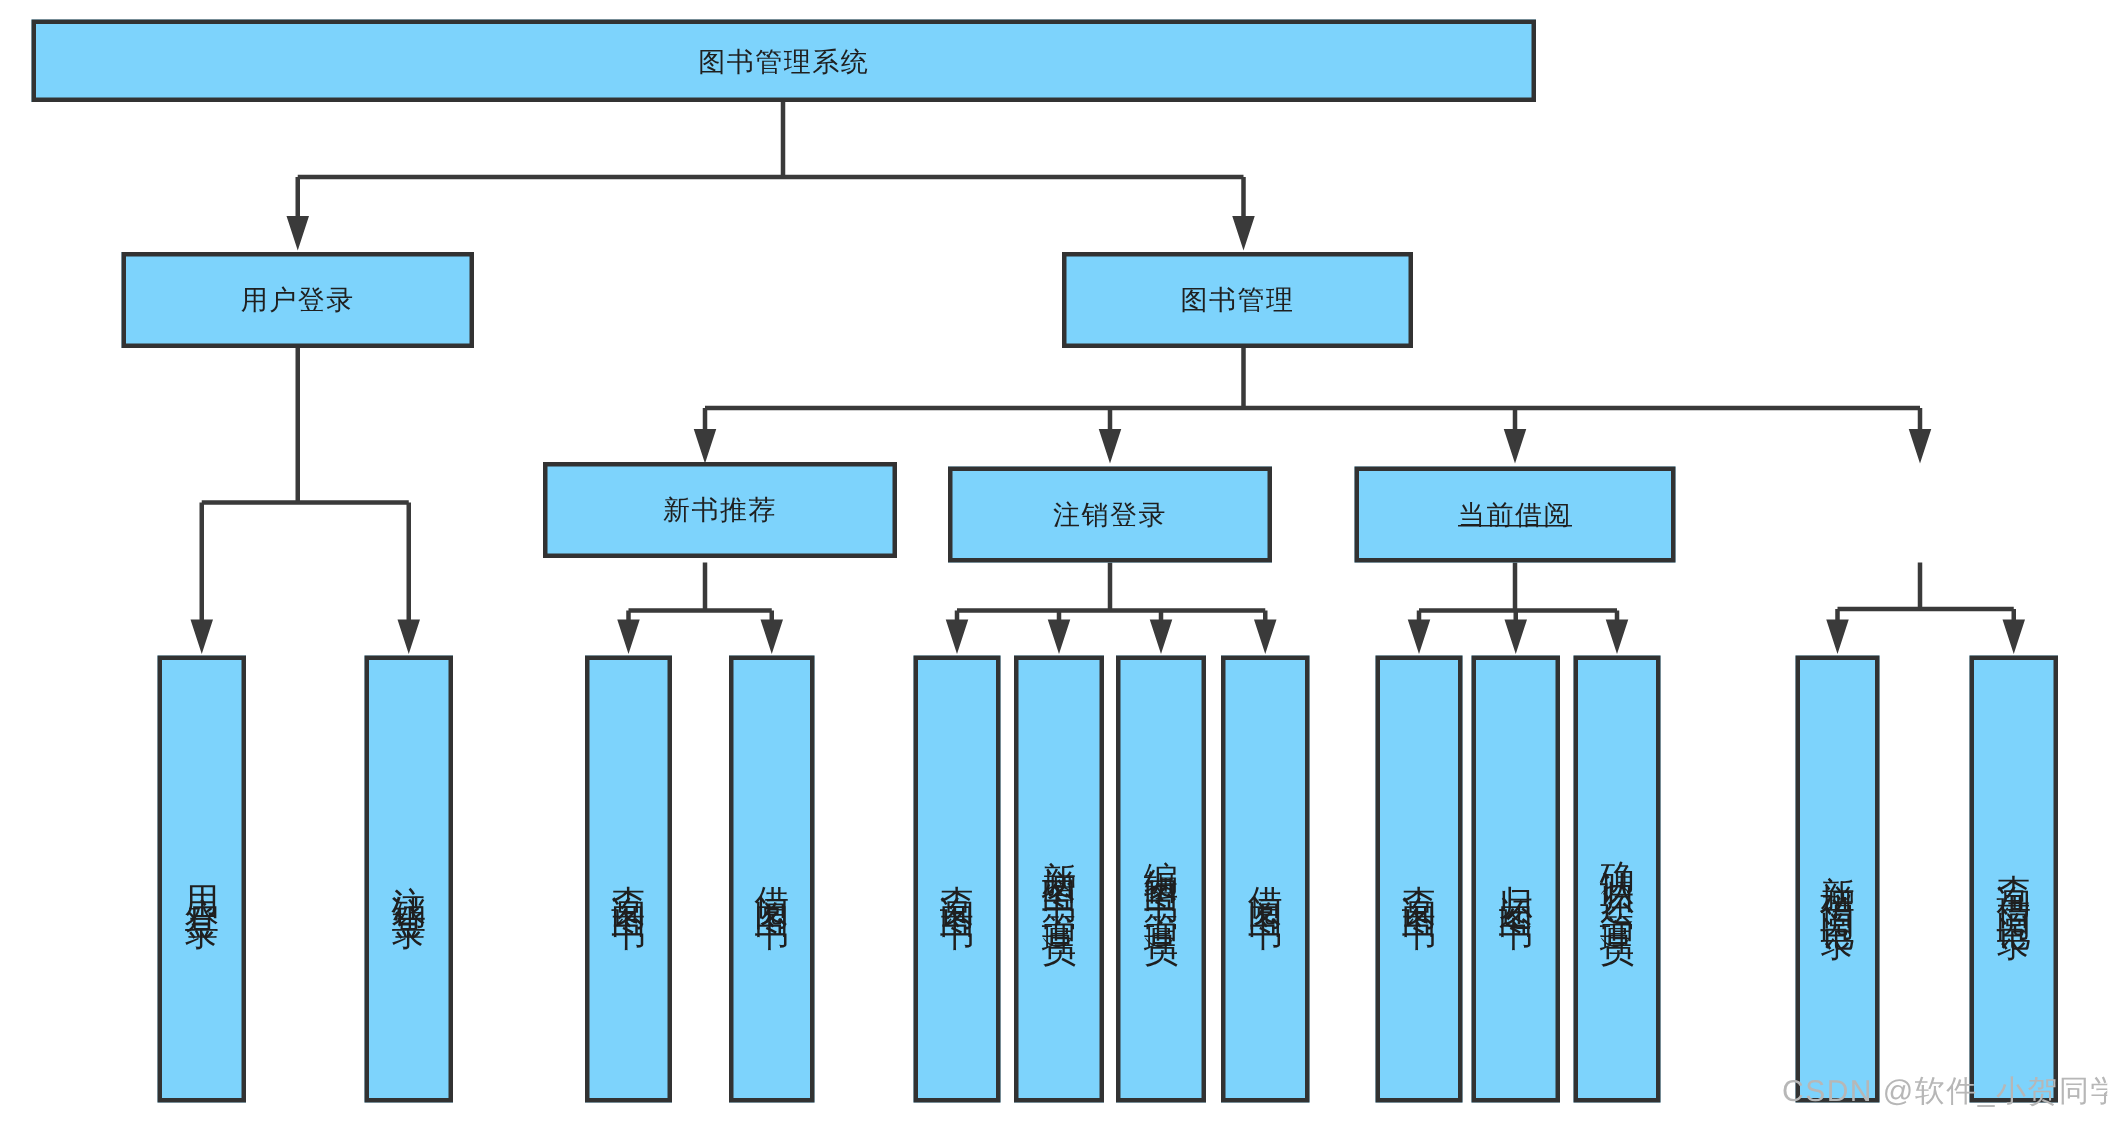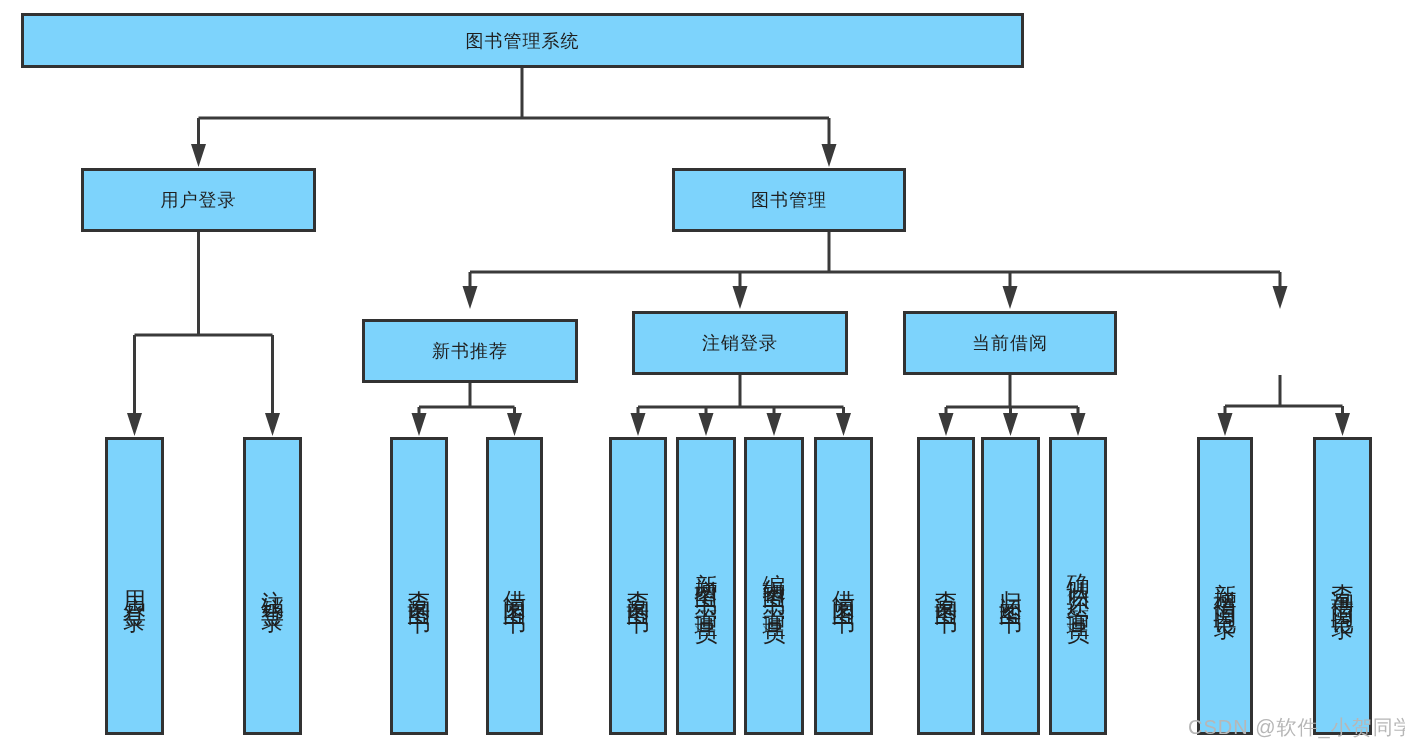--- a/index.html
+++ b/index.html
@@ -69,31 +69,31 @@
     </g>
   </svg>
 
   <div class="box h" style="left:21px;top:13px;width:1003px;height:55px;">
     <span>图书管理系统</span>
   </div>
 
   <div class="box h" style="left:81px;top:168px;width:235px;height:64px;">
     <span>用户登录</span>
   </div>
-  <div class="box h" style="left:672px;top:168px;width:234px;height:64px;">
+  <div class="box h" style="left:708px;top:168px;width:234px;height:64px;">
     <span>图书管理</span>
   </div>
 
-  <div class="box h" style="left:362px;top:319px;width:216px;height:64px;">
+  <div class="box h" style="left:362px;top:308px;width:236px;height:64px;">
     <span>新书推荐</span>
   </div>
   <div class="box h" style="left:632px;top:311px;width:216px;height:64px;">
     <span>注销登录</span>
   </div>
-  <div class="box h" style="left:903px;top:311px;width:214px;height:64px;">
+  <div class="box h" style="left:903px;top:311px;width:214px;height:64px;text-decoration:underline;">
     <span>当前借阅</span>
   </div>
 
   <div class="box v" style="left:105px;top:437px;width:59px;height:298px;">
     <span>用户登录</span>
   </div>
   <div class="box v" style="left:243px;top:437px;width:59px;height:298px;">
     <span>注销登录</span>
   </div>
 

